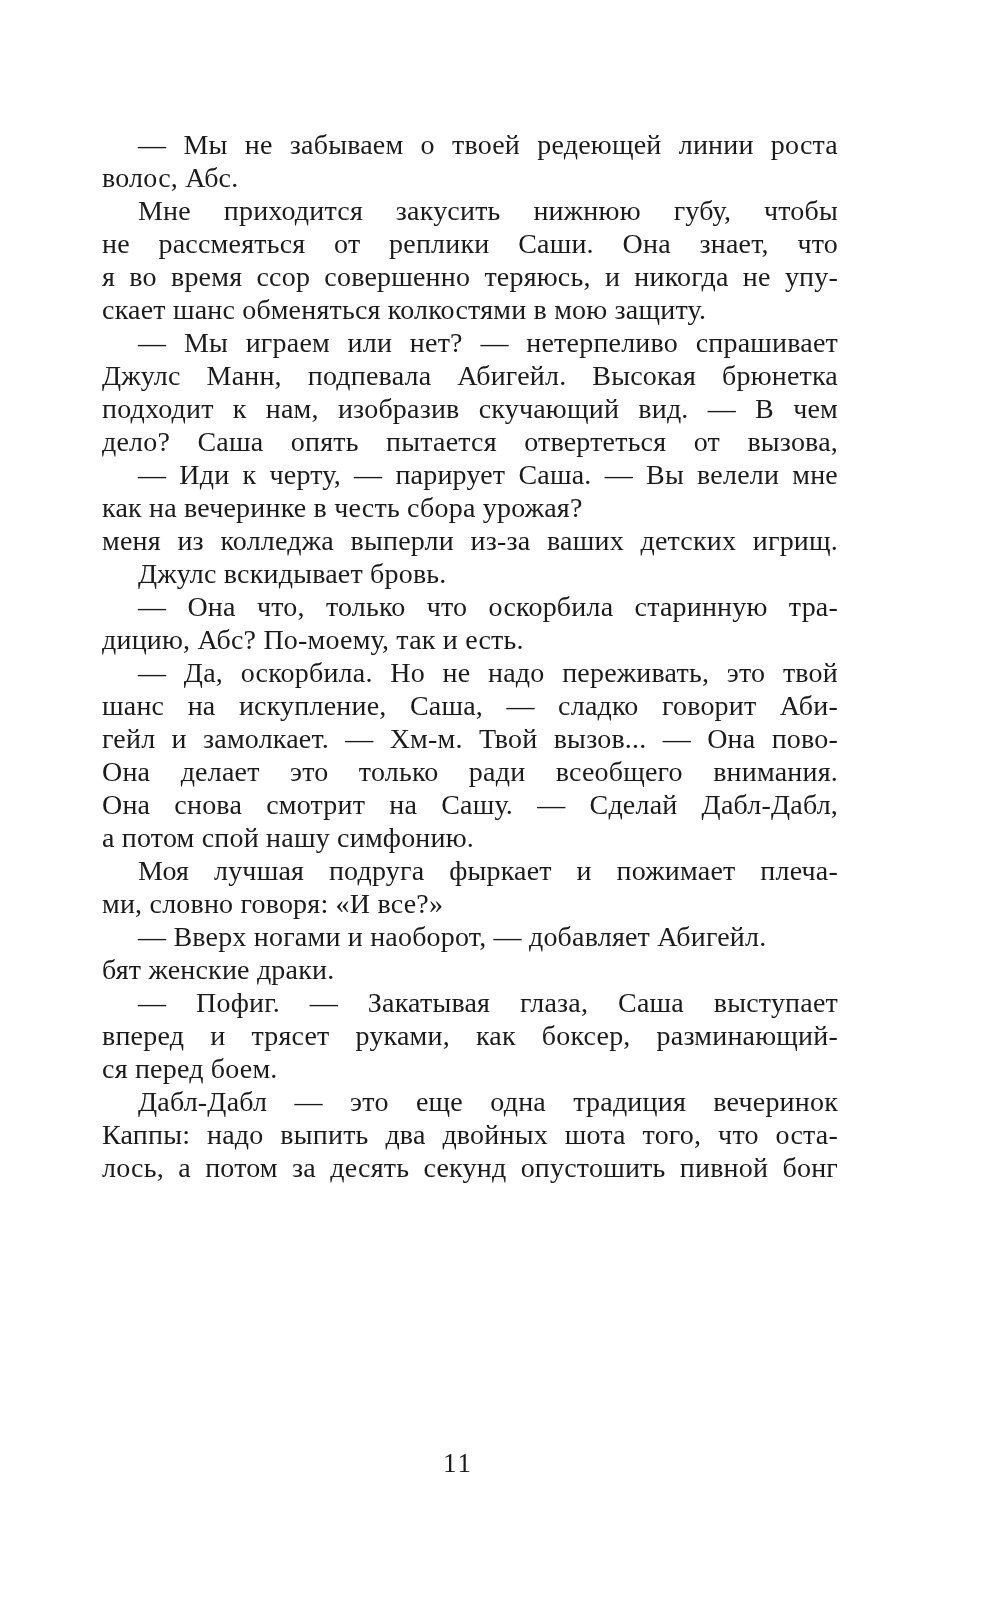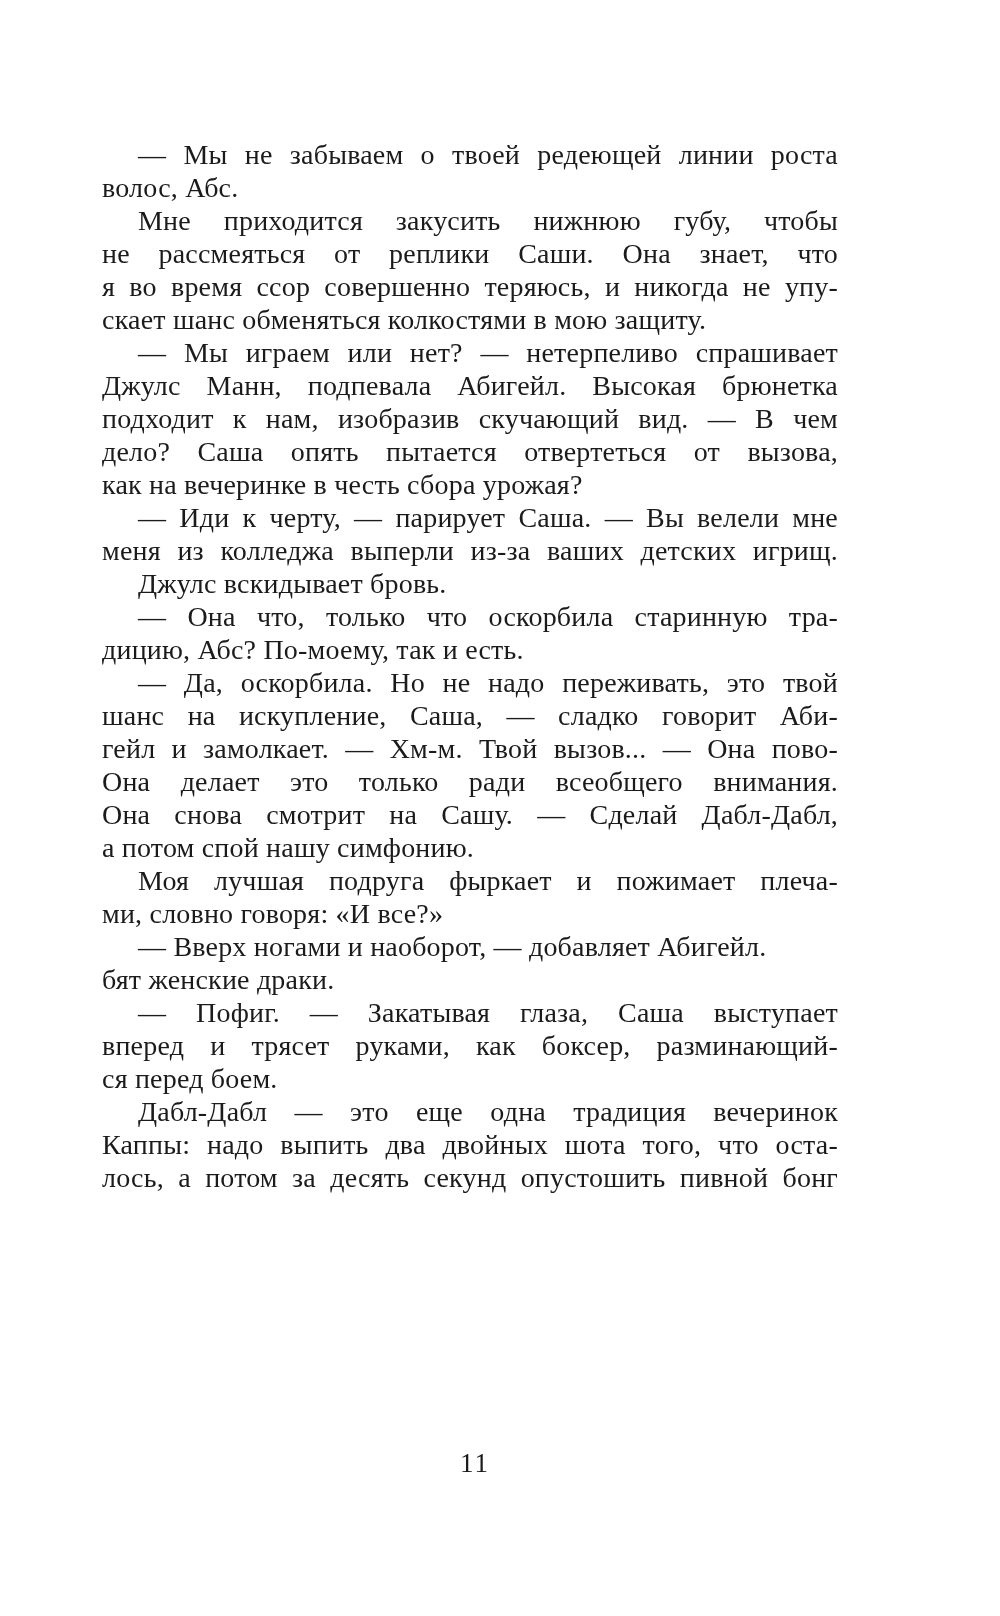--- a/index.html
+++ b/index.html
@@ -12,21 +12,21 @@
     width: 1000px;
     height: 1616px;
     background: #ffffff;
     font-family: "Liberation Serif", "DejaVu Serif", serif;
     color: #1b1b1b;
     overflow: hidden;
   }
   .text-block {
     position: absolute;
     left: 102px;
-    top: 138px;
+    top: 128px;
     width: 736px;
     font-family: Liberation Serif, serif;
   }
   .line {
     font-size: 28px;
     line-height: 33px;
     height: 33px;
     text-align: justify;
     text-align-last: justify;
     white-space: normal;
@@ -34,21 +34,21 @@
   }
   .line.left {
     text-align: center;
     text-align-last: left;
   }
   .line.indent {
     padding-left: 36px;
   }
   .page-number {
     position: absolute;
-    left: 107px;
+    left: 90px;
     top: 1448px;
     width: 736px;
     text-align: center;
     font-size: 27px;
     letter-spacing: 2px;
   }
 </style>
 </head>
 <body>
 
@@ -57,22 +57,22 @@
       <div class="line indent">— Мы не забываем о твоей редеющей линии роста</div>
       <div class="line left">волос, Абс.</div>
       <div class="line indent">Мне приходится закусить нижнюю губу, чтобы</div>
       <div class="line">не рассмеяться от реплики Саши. Она знает, что</div>
       <div class="line">я во время ссор совершенно теряюсь, и никогда не упу-</div>
       <div class="line left">скает шанс обменяться колкостями в мою защиту.</div>
       <div class="line indent">— Мы играем или нет? — нетерпеливо спрашивает</div>
       <div class="line">Джулс Манн, подпевала Абигейл. Высокая брюнетка</div>
       <div class="line">подходит к нам, изобразив скучающий вид. — В чем</div>
       <div class="line">дело? Саша опять пытается отвертеться от вызова,</div>
+      <div class="line indent">— Иди к черту, — парирует Саша. — Вы велели мне</div>
       <div class="line left">как на вечеринке в честь сбора урожая?</div>
-      <div class="line indent">— Иди к черту, — парирует Саша. — Вы велели мне</div>
       <div class="line">меня из колледжа выперли из-за ваших детских игрищ.</div>
       <div class="line indent left">Джулс вскидывает бровь.</div>
       <div class="line indent">— Она что, только что оскорбила старинную тра-</div>
       <div class="line left">дицию, Абс? По-моему, так и есть.</div>
       <div class="line indent">— Да, оскорбила. Но не надо переживать, это твой</div>
       <div class="line">шанс на искупление, Саша, — сладко говорит Аби-</div>
       <div class="line">гейл и замолкает. — Хм-м. Твой вызов... — Она пово-</div>
       <div class="line">Она делает это только ради всеобщего внимания.</div>
       <div class="line">Она снова смотрит на Сашу. — Сделай Дабл-Дабл,</div>
       <div class="line left">а потом спой нашу симфонию.</div>

